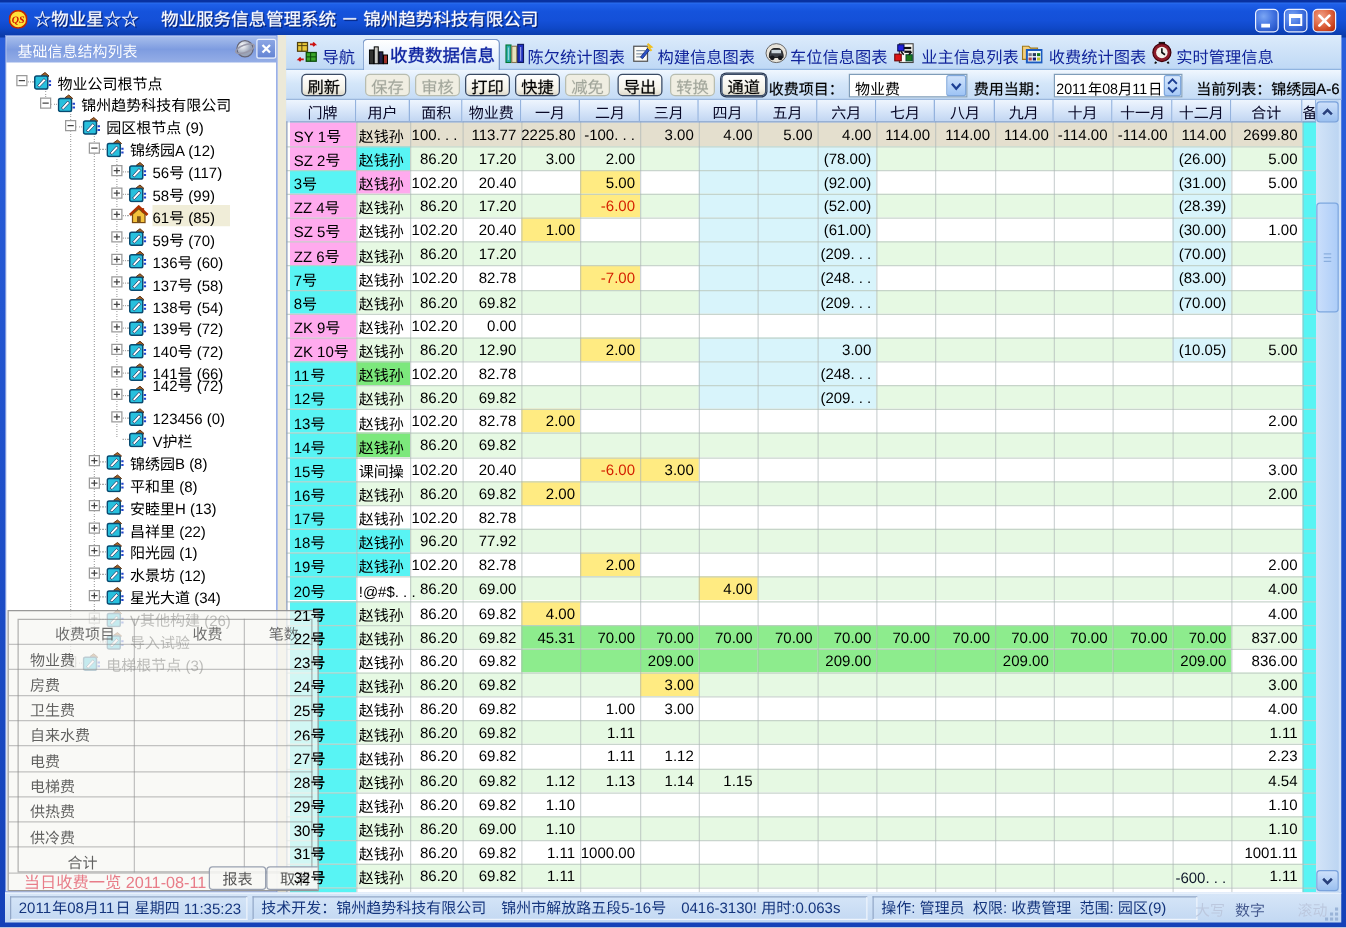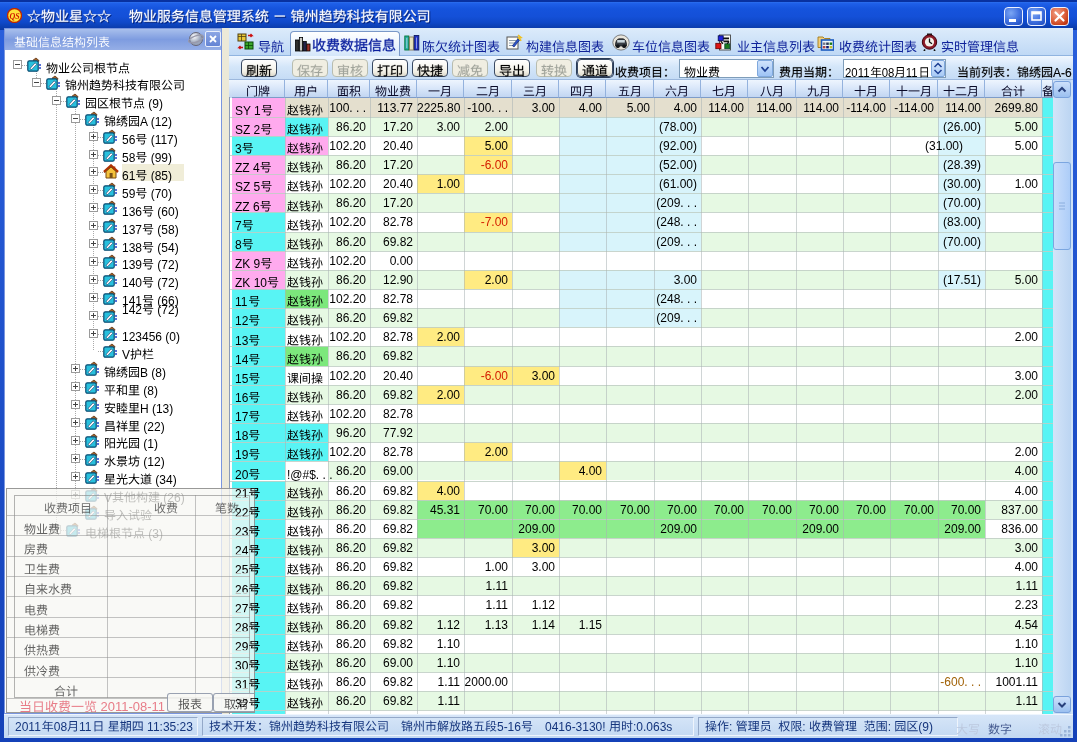--- a/index.html
+++ b/index.html
@@ -703,21 +703,21 @@
       </svg></div>
     <div class="p" style="left:58px;top:41.00px;width:41px;height:14px;white-space:nowrap"><svg class="t" style="width:36.0px;height:12px;" viewBox="0 -880 3000 1000" fill="currentColor">
         <use href="#g8d75" x="0"></use>
         <use href="#g94b1" x="1000"></use>
         <use href="#g5b59" x="2000"></use>
       </svg></div>
     <div class="num" style="left:99px;top:41.80px;width:42px;height:15px">102.20</div>
     <div class="num" style="left:141px;top:41.80px;width:47px;height:15px">20.40</div>
     <div class="num" style="left:235px;top:41.80px;width:48px;height:15px;">5.00</div>
     <div class="num" style="left:425px;top:41.80px;width:47px;height:15px;">(92.00)</div>
-    <div class="num" style="left:691px;top:41.80px;width:47px;height:15px;">(31.00)</div>
+    <div class="num" style="left:709px;top:41.80px;width:47px;height:15px;">(31.00)</div>
     <div class="num" style="left:756px;top:41.80px;width:57px;height:15px">5.00</div>
     <div class="p" style="left:6px;top:60.15px;width:50px;height:14px;white-space:nowrap"><svg class="t" style="width:36.7px;height:12px;" viewBox="0 -880 3056 1000" fill="currentColor">
         <text xml:space="preserve" x="0" y="0" font-size="1000" font-family="Liberation Sans">ZZ 4</text>
         <use href="#g53f7" x="2056"></use>
       </svg></div>
     <div class="p" style="left:58px;top:60.15px;width:41px;height:14px;white-space:nowrap"><svg class="t" style="width:36.0px;height:12px;" viewBox="0 -880 3000 1000" fill="currentColor">
         <use href="#g8d75" x="0"></use>
         <use href="#g94b1" x="1000"></use>
         <use href="#g5b59" x="2000"></use>
       </svg></div>
@@ -798,21 +798,21 @@
       </svg></div>
     <div class="p" style="left:58px;top:175.05px;width:41px;height:14px;white-space:nowrap"><svg class="t" style="width:36.0px;height:12px;" viewBox="0 -880 3000 1000" fill="currentColor">
         <use href="#g8d75" x="0"></use>
         <use href="#g94b1" x="1000"></use>
         <use href="#g5b59" x="2000"></use>
       </svg></div>
     <div class="num" style="left:99px;top:175.85px;width:42px;height:15px">86.20</div>
     <div class="num" style="left:141px;top:175.85px;width:47px;height:15px">12.90</div>
     <div class="num" style="left:235px;top:175.85px;width:48px;height:15px;">2.00</div>
     <div class="num" style="left:425px;top:175.85px;width:47px;height:15px;">3.00</div>
-    <div class="num" style="left:709px;top:175.85px;width:47px;height:15px;">(17.51)</div>
+    <div class="num" style="left:709px;top:175.85px;width:47px;height:15px;">(10.05)</div>
     <div class="num" style="left:756px;top:175.85px;width:57px;height:15px">5.00</div>
     <div class="p" style="left:6px;top:194.20px;width:50px;height:14px;white-space:nowrap"><svg class="t" style="width:25.3px;height:12px;" viewBox="0 -880 2112 1000" fill="currentColor">
         <text xml:space="preserve" x="0" y="0" font-size="1000" font-family="Liberation Sans">11</text>
         <use href="#g53f7" x="1112"></use>
       </svg></div>
     <div class="p" style="left:58px;top:194.20px;width:41px;height:14px;white-space:nowrap"><svg class="t" style="width:36.0px;height:12px;" viewBox="0 -880 3000 1000" fill="currentColor">
         <use href="#g8d75" x="0"></use>
         <use href="#g94b1" x="1000"></use>
         <use href="#g5b59" x="2000"></use>
       </svg></div>
@@ -1082,22 +1082,22 @@
         <use href="#g53f7" x="1112"></use>
       </svg></div>
     <div class="p" style="left:58px;top:577.20px;width:41px;height:14px;white-space:nowrap"><svg class="t" style="width:36.0px;height:12px;" viewBox="0 -880 3000 1000" fill="currentColor">
         <use href="#g8d75" x="0"></use>
         <use href="#g94b1" x="1000"></use>
         <use href="#g5b59" x="2000"></use>
       </svg></div>
     <div class="num" style="left:99px;top:578.00px;width:42px;height:15px">86.20</div>
     <div class="num" style="left:141px;top:578.00px;width:47px;height:15px">69.82</div>
     <div class="num" style="left:188px;top:578.00px;width:47px;height:15px;">1.11</div>
-    <div class="num" style="left:235px;top:578.00px;width:48px;height:15px;">2000.00</div>
-    <div class="num" style="left:709px;top:578.00px;width:47px;height:15px;color:#a16207;">-600. . .</div>
+    <div class="num" style="left:235px;top:578.00px;width:48px;height:15px;">1000.00</div>
+    <div class="num" style="left:709px;top:598px;width:47px;height:15px;color:#0f172a;">-600. . .</div>
     <div class="num" style="left:756px;top:578.00px;width:57px;height:15px">1001.11</div>
     <div class="p" style="left:6px;top:596.35px;width:50px;height:14px;white-space:nowrap"><svg class="t" style="width:25.3px;height:12px;" viewBox="0 -880 2112 1000" fill="currentColor">
         <text xml:space="preserve" x="0" y="0" font-size="1000" font-family="Liberation Sans">32</text>
         <use href="#g53f7" x="1112"></use>
       </svg></div>
     <div class="p" style="left:58px;top:596.35px;width:41px;height:14px;white-space:nowrap"><svg class="t" style="width:36.0px;height:12px;" viewBox="0 -880 3000 1000" fill="currentColor">
         <use href="#g8d75" x="0"></use>
         <use href="#g94b1" x="1000"></use>
         <use href="#g5b59" x="2000"></use>
       </svg></div>

